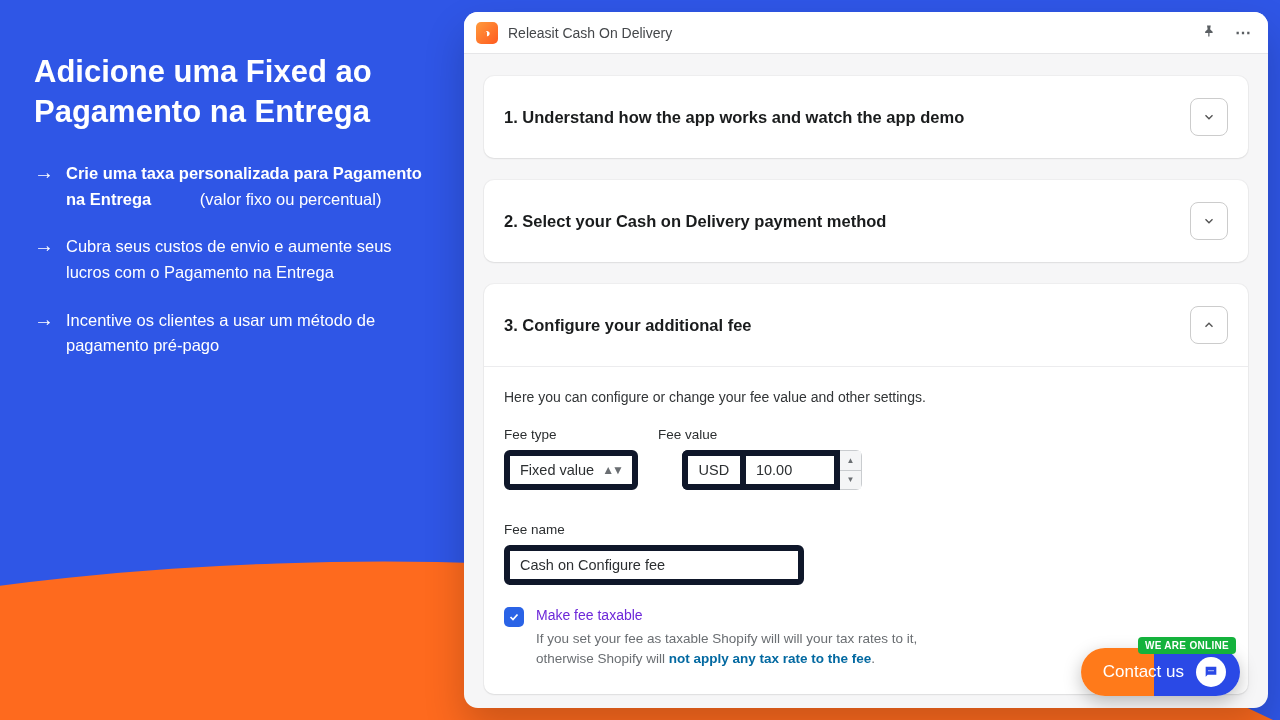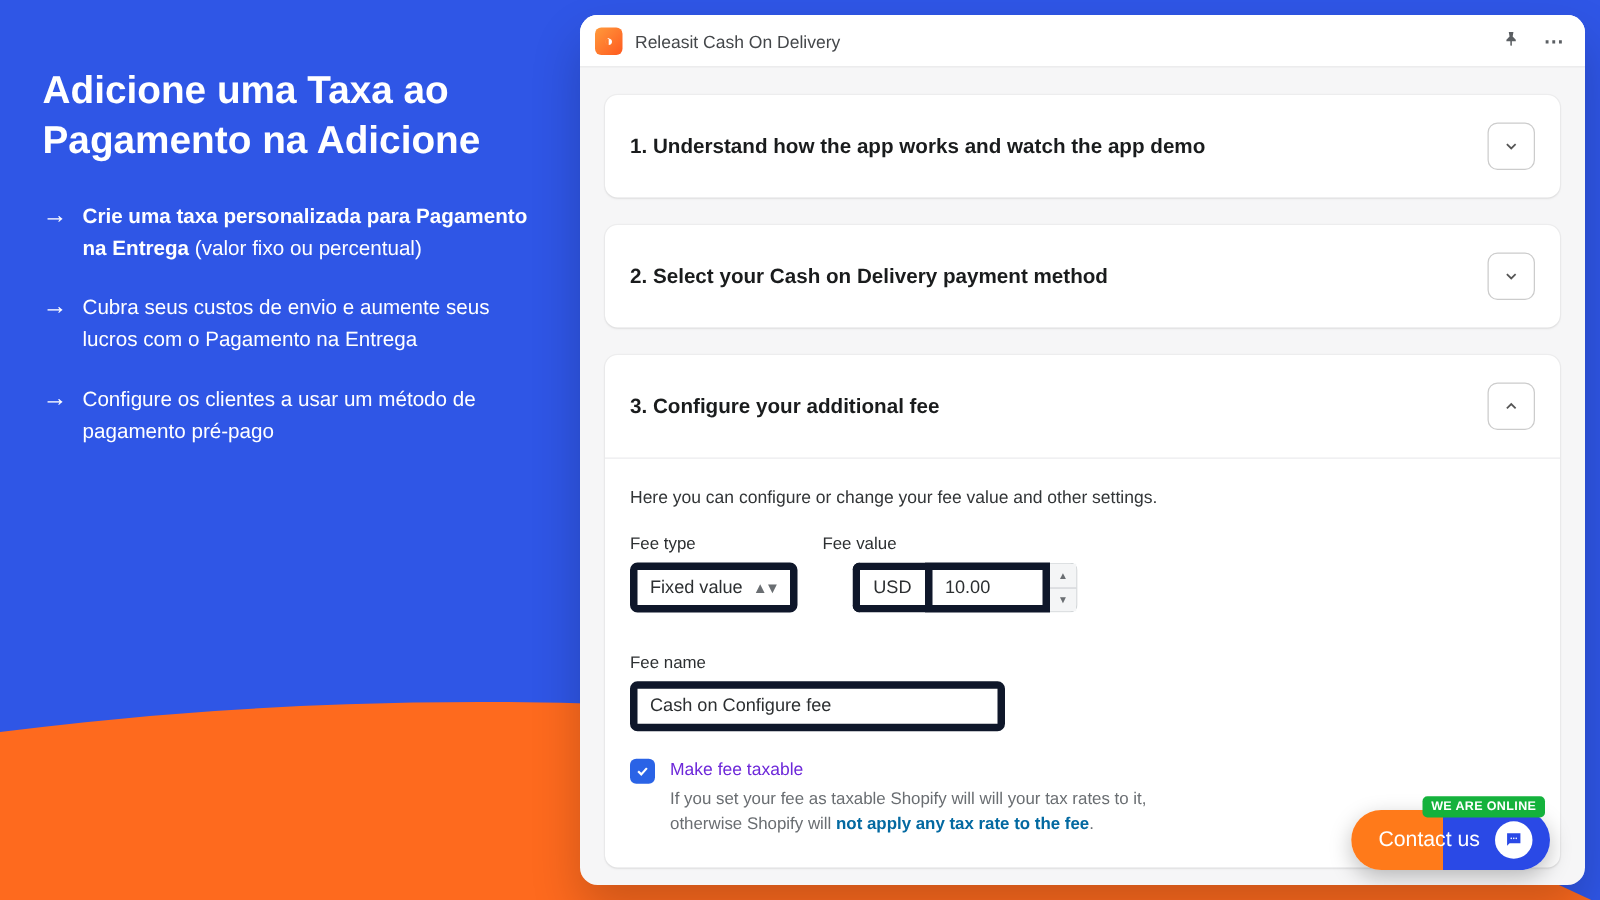--- a/index.html
+++ b/index.html
@@ -19,21 +19,21 @@
   }
   .left h1 {
     font-size: 31px; font-weight: 800; line-height: 1.28; margin-bottom: 30px;
   }
   .left ul { list-style: none; }
   .left li {
     display: flex; gap: 12px; font-size: 16.5px; font-weight: 500;
     line-height: 1.55; margin-bottom: 22px;
   }
   .left li .arrow { flex: 0 0 18px; font-size: 20px; line-height: 1.1; font-weight: 800; }
-  .left li span.thin { font-weight: 400; }
+  .left li span.thin { font-weight: 400; margin-left: 44px; }
 
   .panel {
     position: absolute; right: 12px; top: 12px; width: 804px; height: 696px;
     background: #f6f6f7; border-radius: 14px; overflow: hidden;
     box-shadow: 0 20px 40px rgba(0,0,0,0.2);
   }
   .titlebar {
     height: 42px; background: #fff; display: flex; align-items: center;
     padding: 0 12px; gap: 10px; border-bottom: 1px solid #e6e6e8;
   }
@@ -118,33 +118,33 @@
     font-size: 10px; font-weight:800; padding: 3px 7px; border-radius: 4px;
     letter-spacing: 0.3px;
   }
 </style>
 </head>
 <body>
 
 <div class="wave"></div>
 
 <div class="left">
-  <h1>Adicione uma Taxa ao Pagamento na Adicione</h1>
+  <h1>Adicione uma Fixed ao Pagamento na Entrega</h1>
   <ul>
     <li>
       <span class="arrow">→</span>
       <span><b>Crie uma taxa personalizada para Pagamento na Entrega</b><span class="thin"> (valor fixo ou percentual)</span></span>
     </li>
     <li>
       <span class="arrow">→</span>
       <span>Cubra seus custos de envio e aumente seus lucros com o Pagamento na Entrega</span>
     </li>
     <li>
       <span class="arrow">→</span>
-      <span>Configure os clientes a usar um método de pagamento pré-pago</span>
+      <span>Incentive os clientes a usar um método de pagamento pré-pago</span>
     </li>
   </ul>
 </div>
 
 <div class="panel">
   <div class="titlebar">
     <div class="appicon">◑</div>
     <div class="title">Releasit Cash On Delivery</div>
     <div class="icon">
       <svg viewBox="0 0 24 24" width="15" height="15" fill="currentColor">

